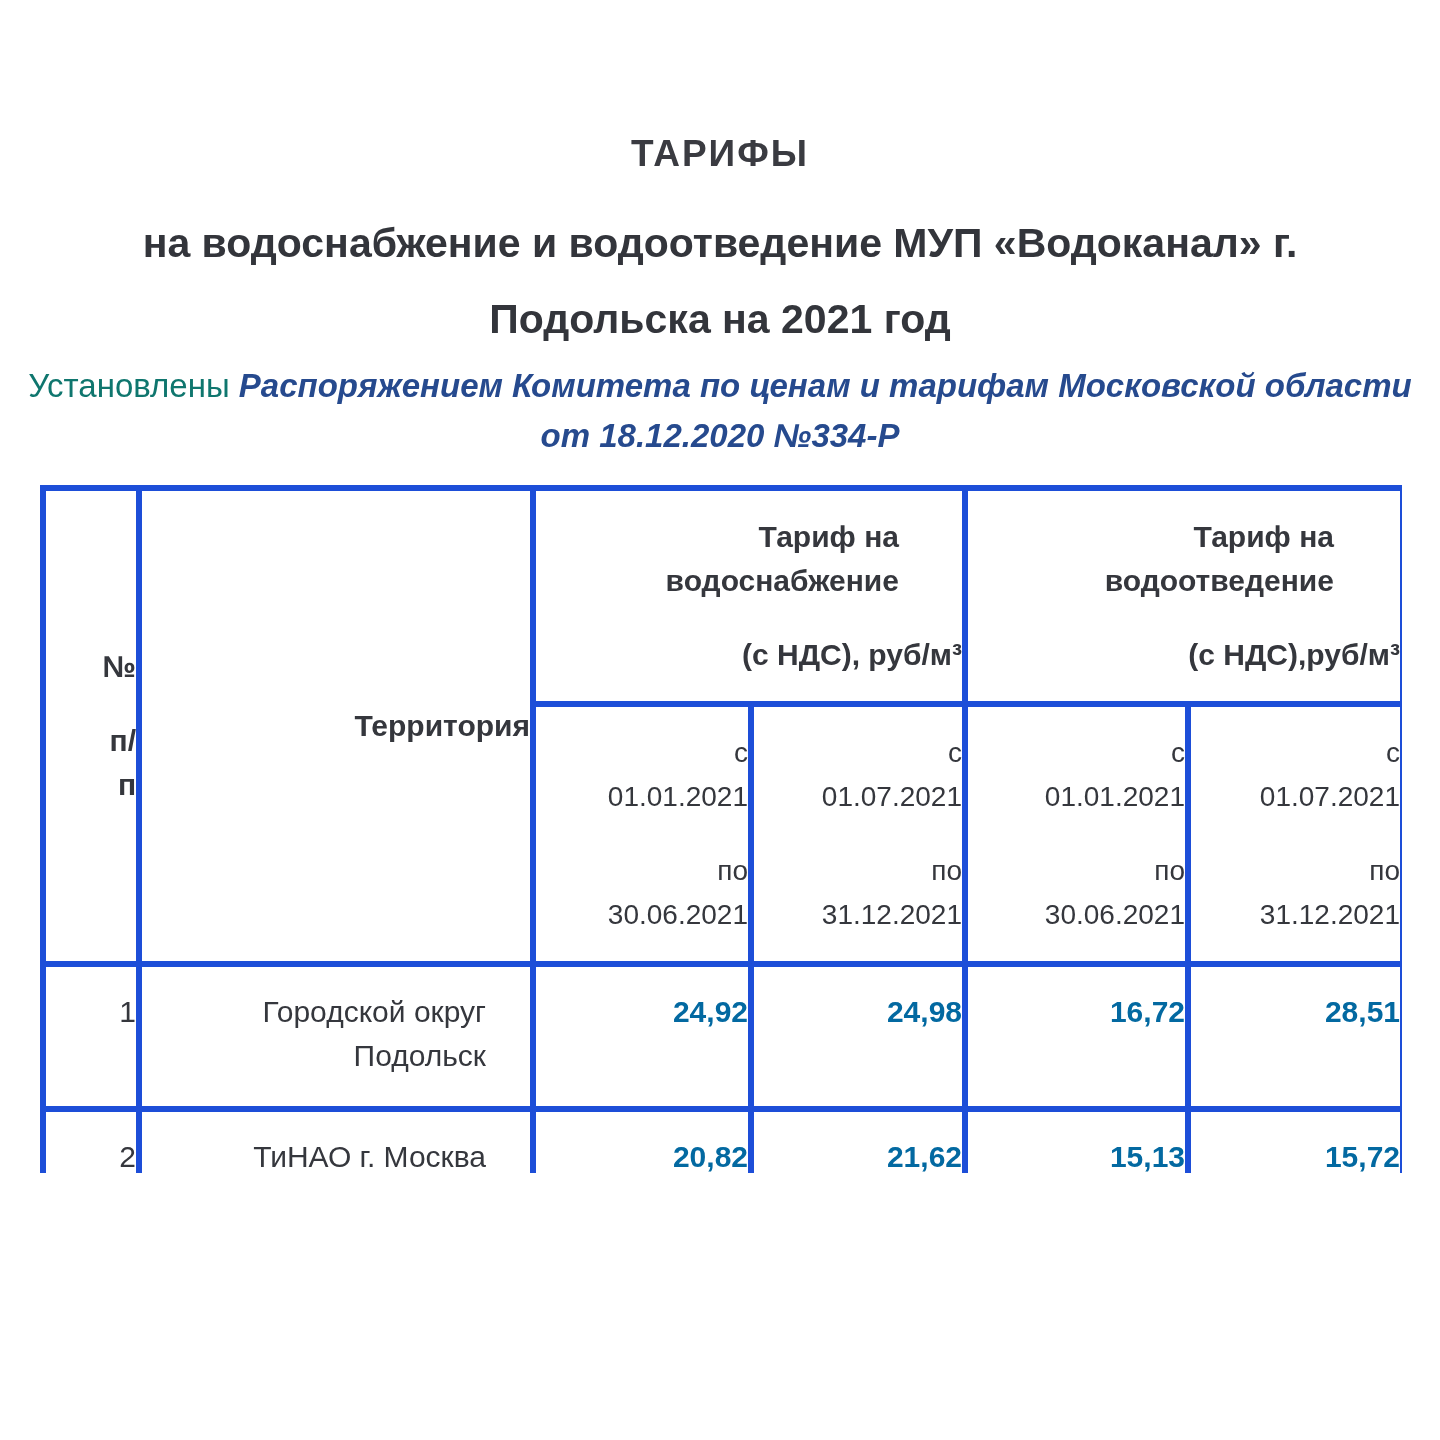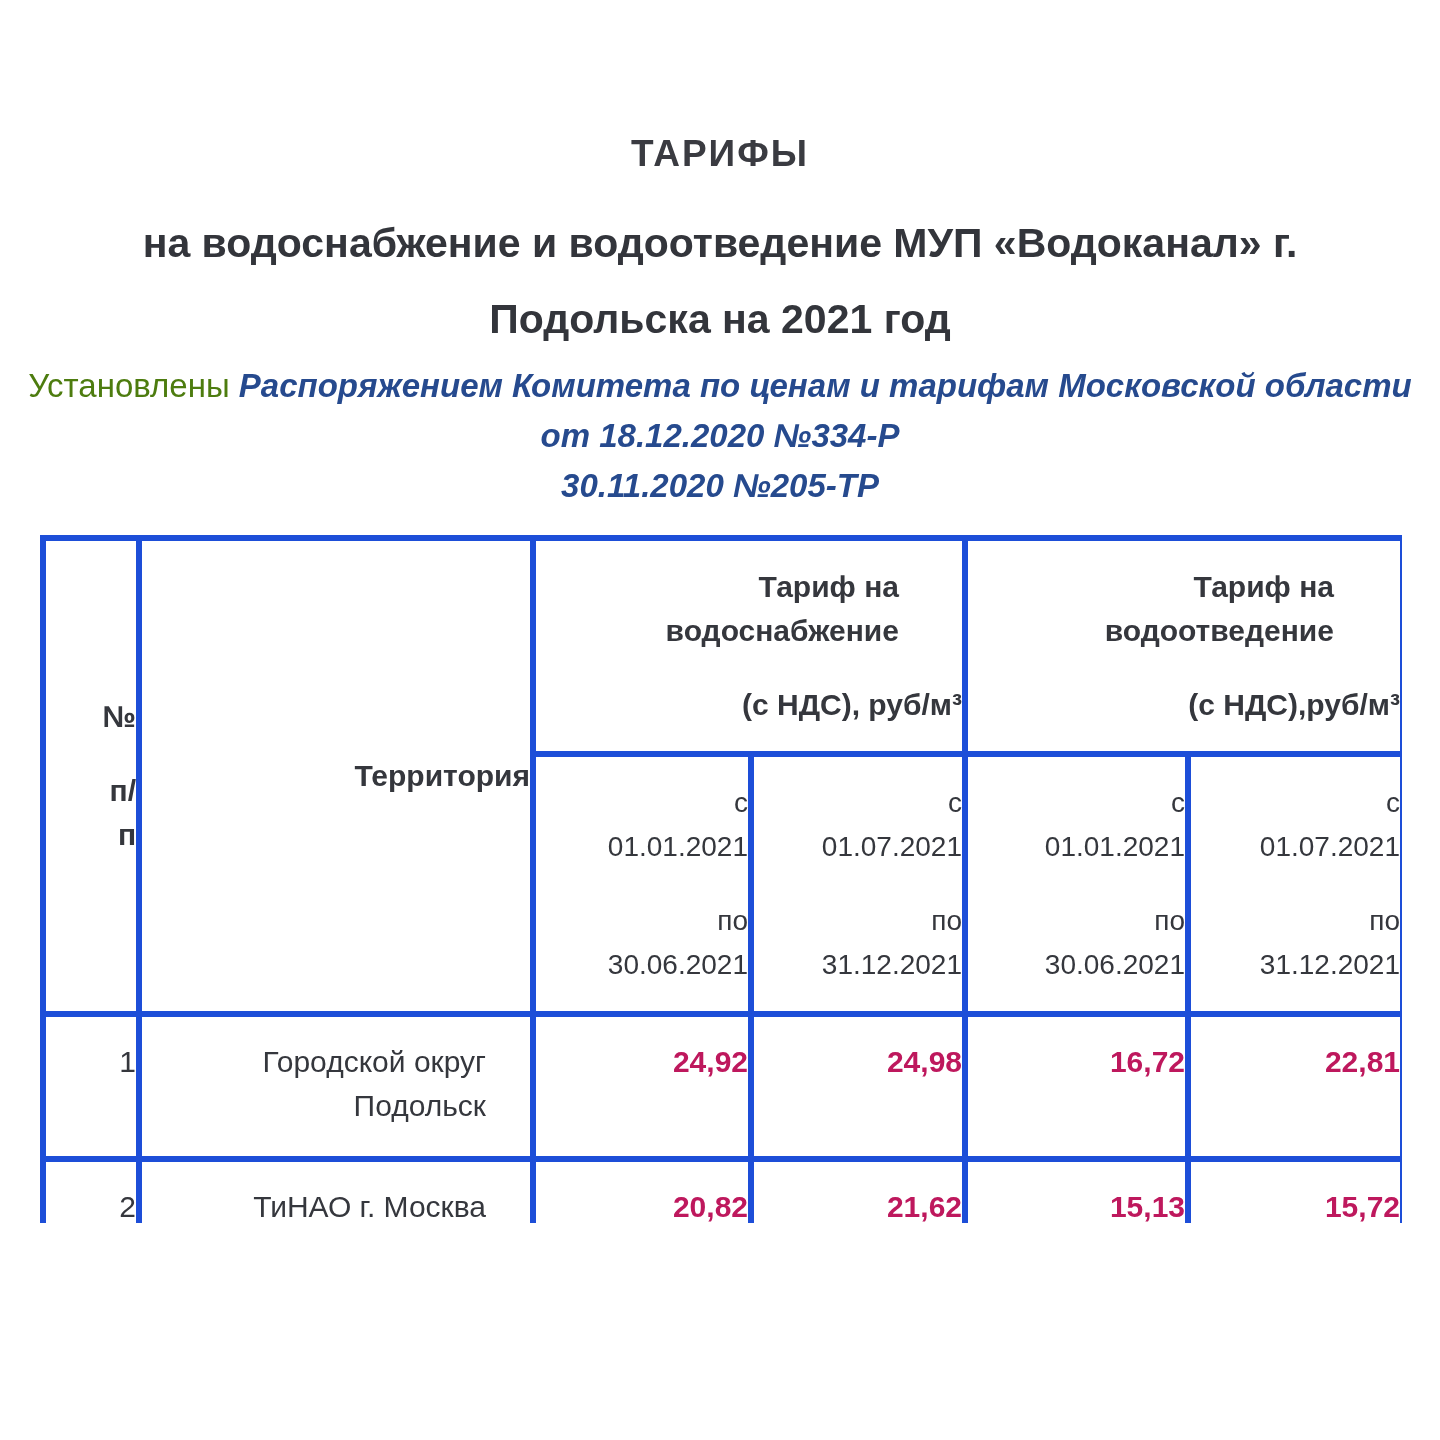--- a/index.html
+++ b/index.html
@@ -28,21 +28,21 @@
     font-weight: bold;
     line-height: 76px;
     color: #33353b;
   }
   .intro {
     margin-top: 4px;
     text-align: center;
     font-size: 33px;
     line-height: 50px;
   }
-  .intro .t-gray  { color: #4d7c0f; font-weight: normal; }
+  .intro .t-gray  { color: #0f766e; font-weight: normal; }
   .intro .t-blueb { color: #264a8e; font-weight: bold; font-style: italic; }
   .intro .t-blue  { color: #2f549c; font-weight: normal; }
 
   .table-clip {
     margin: 24px 0 0 40px;
     width: 1362px;
     height: 688px;
     overflow: hidden;
   }
   table.tariff {
@@ -81,39 +81,38 @@
   .wrap300 { max-width: 300px; margin-left: auto; margin-right: auto; }
 
   .tariff tr.data-row td {
     vertical-align: top;
     padding-top: 23px;
     line-height: 44px;
   }
   .tariff tr.data-row-1 td { height: 145px; }
   .tariff tr.data-row-2 td { height: 140px; }
   .tariff td.num-cell   { font-weight: normal; }
-  .tariff td.value-cell { font-weight: bold; color: #be185d; }
+  .tariff td.value-cell { font-weight: bold; color: #0369a1; }
   .tariff td.terr-cell  { font-weight: normal; }
 </style>
 </head>
 <body>
 
 <div class="page">
 
   <div class="doc-title">ТАРИФЫ</div>
 
   <div class="doc-subtitle">
     <div>на водоснабжение и водоотведение МУП «Водоканал» г.</div>
     <div>Подольска на 2021 год</div>
   </div>
 
   <div class="intro">
     <div><span class="t-gray">Установлены </span><span class="t-blueb">Распоряжением Комитета по ценам и тарифам Московской области</span></div>
     <div><span class="t-blueb">от 18.12.2020 №334-Р</span></div>
-    <div><span class="t-blueb">30.11.2020 №205-ТР</span></div>
   </div>
 
   <div class="table-clip">
     <table class="tariff">
       <colgroup>
         <col class="c-num">
           <col class="c-terr">
           <col class="c-p1">
           <col class="c-p2">
           <col class="c-p3">
@@ -165,21 +164,21 @@
           </th>
         </tr>
         <tr class="data-row data-row-1">
           <td class="num-cell">1</td>
           <td class="terr-cell">
             <div class="wrap300">Городской округ Подольск</div>
           </td>
           <td class="value-cell">24,92</td>
           <td class="value-cell">24,98</td>
           <td class="value-cell">16,72</td>
-          <td class="value-cell">22,81</td>
+          <td class="value-cell">28,51</td>
         </tr>
         <tr class="data-row data-row-2">
           <td class="num-cell">2</td>
           <td class="terr-cell">
             <div class="wrap300">ТиНАО г. Москва</div>
           </td>
           <td class="value-cell">20,82</td>
           <td class="value-cell">21,62</td>
           <td class="value-cell">15,13</td>
           <td class="value-cell">15,72</td>

